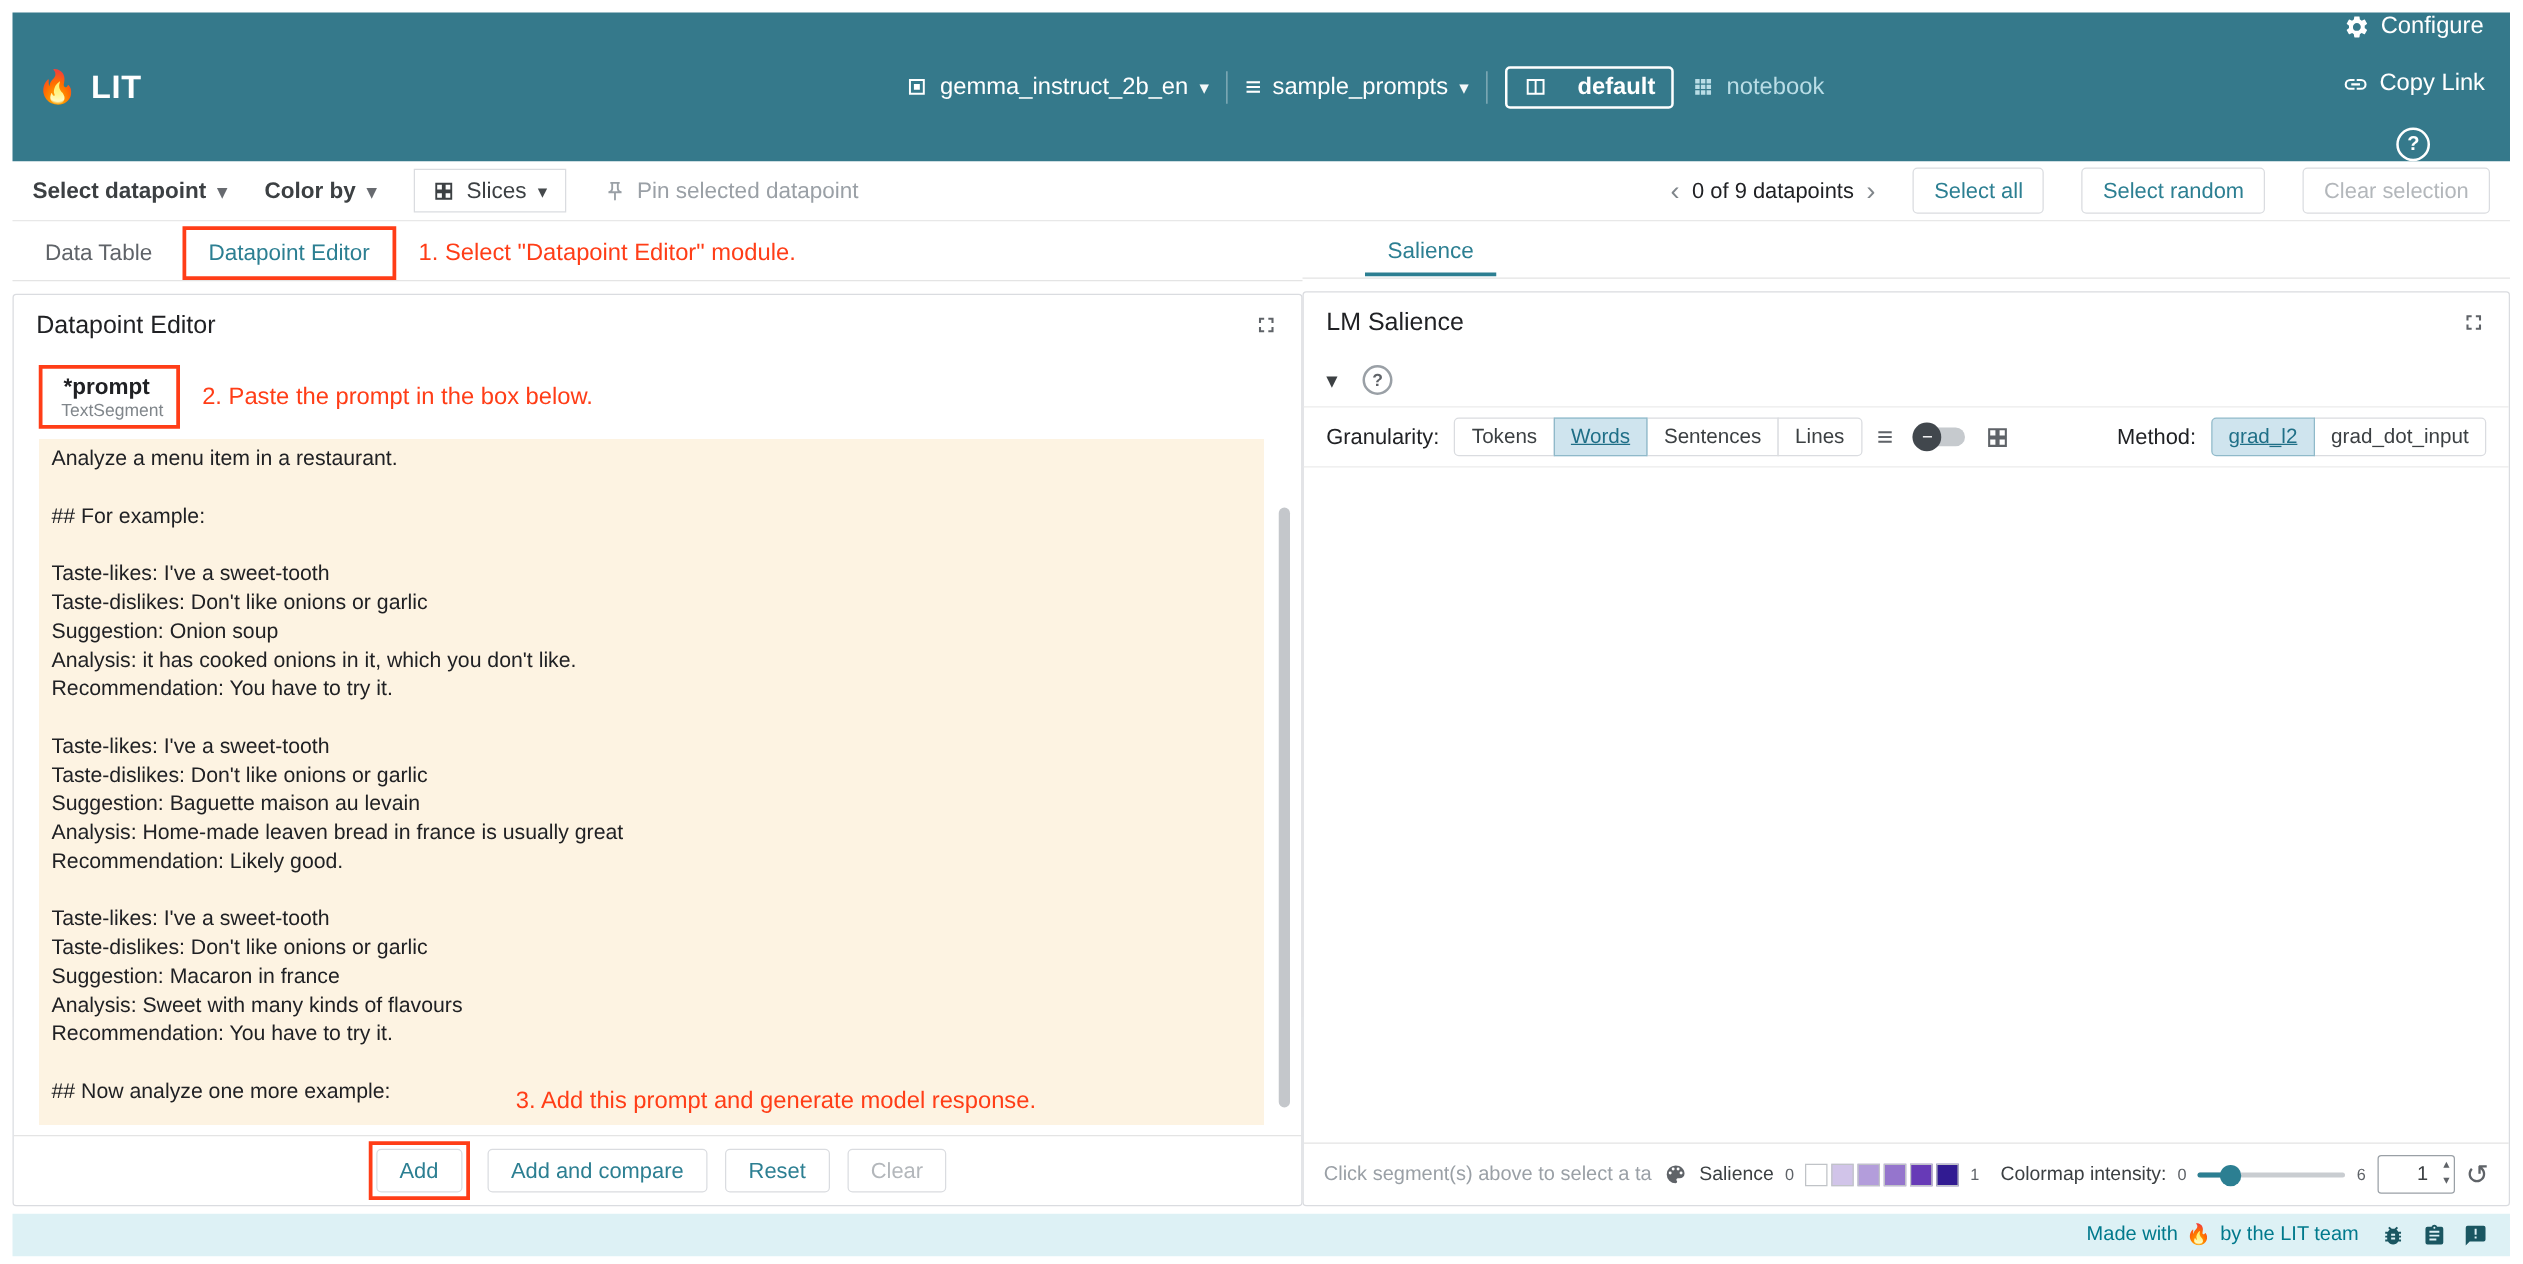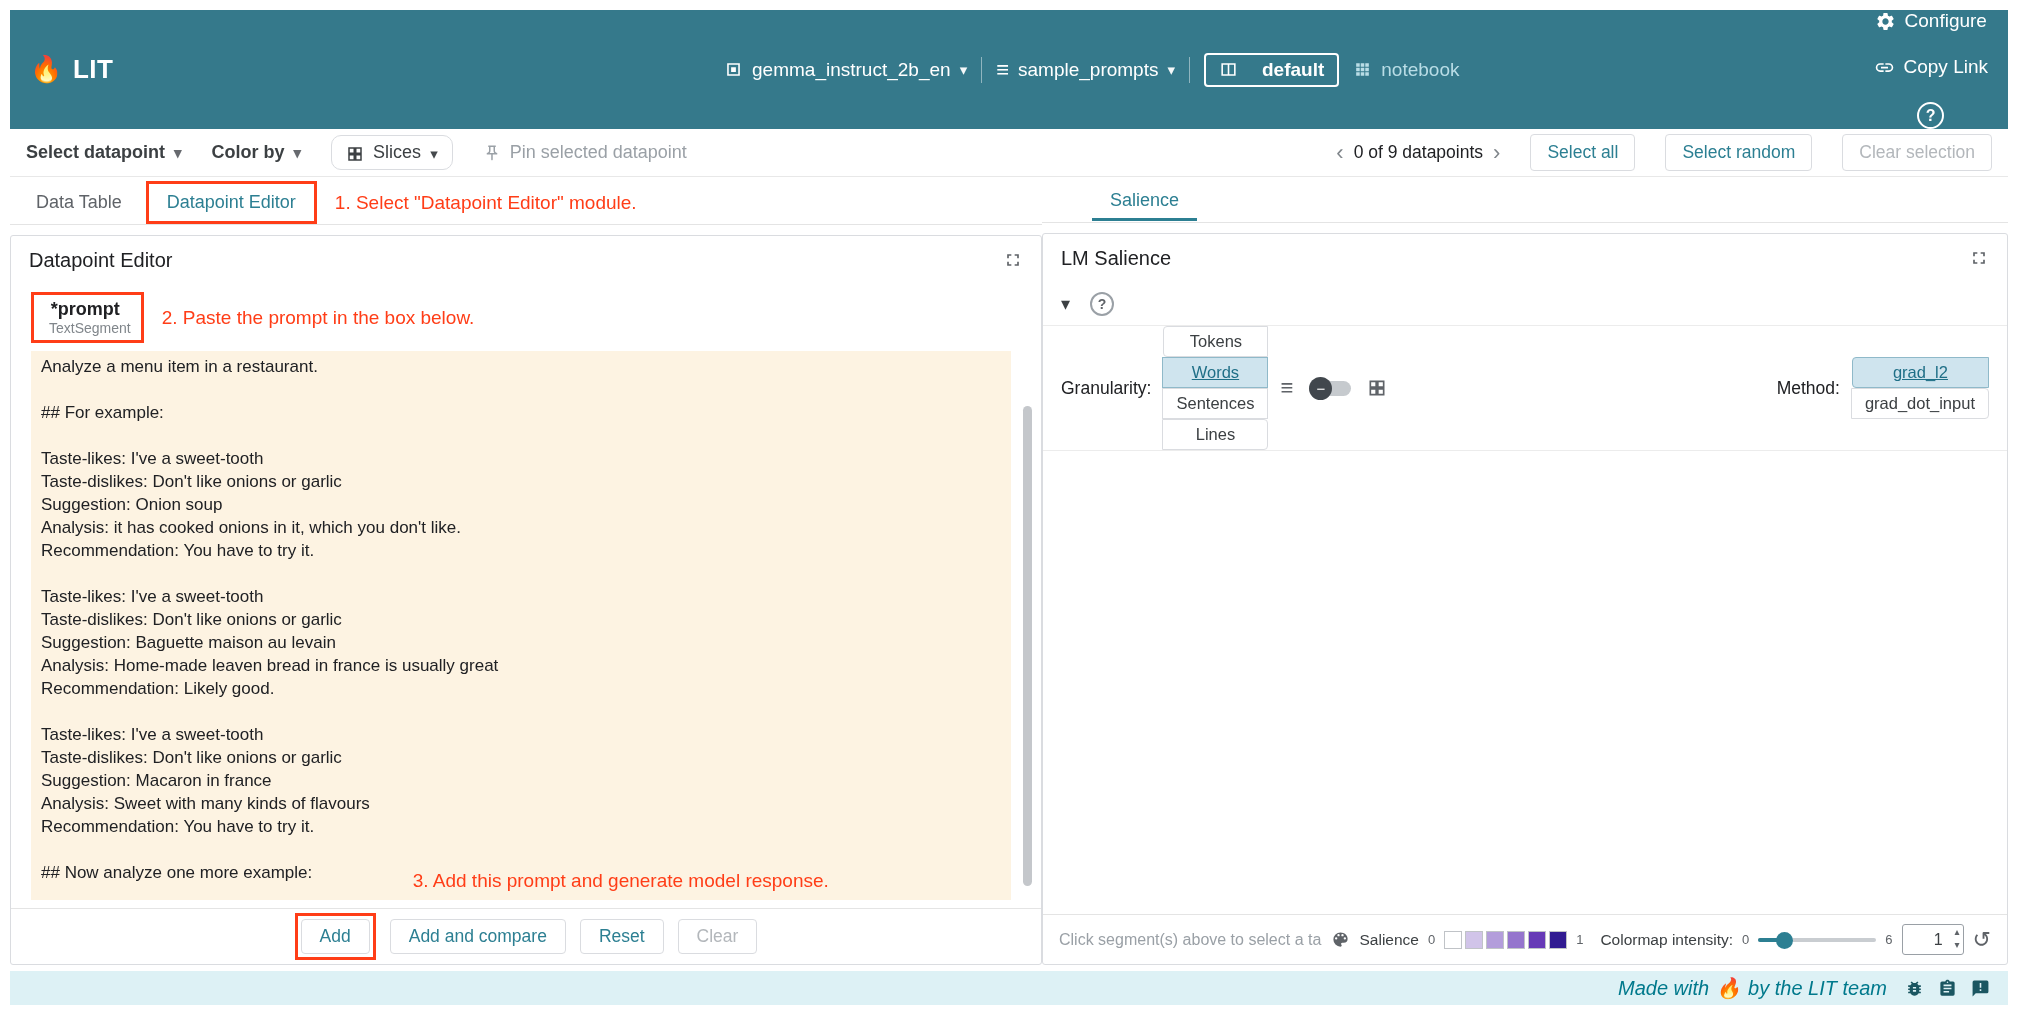--- a/index.html
+++ b/index.html
@@ -27,21 +27,21 @@
   .vdiv{width:1px;height:26px;background:rgba(255,255,255,.45);}
   .layout-default{display:flex;align-items:center;gap:24px;border:2px solid #fff;border-radius:4px;padding:4px 13px;font-size:19px;font-weight:bold;cursor:pointer;}
   .layout-notebook{display:flex;align-items:center;gap:9px;color:#b9dde6;font-size:19px;cursor:pointer;}
   .tb-right{display:flex;align-items:center;gap:24px;font-size:19px;flex-direction:column;}
   .help-circle{width:27px;height:27px;border:2px solid #fff;border-radius:50%;display:flex;align-items:center;justify-content:center;font-size:16px;font-weight:bold;cursor:pointer;}
 
   
   .toolbar{flex:0 0 48px;display:flex;align-items:center;gap:30px;padding:0 16px;border-bottom:1px solid #e8e8e8;}
   .tool-dd{display:flex;align-items:center;gap:9px;font-size:18px;color:#3c4043;cursor:pointer;font-weight:bold;}
   .tool-dd .tb-caret{color:var(--gray);}
-  .slices-btn{display:flex;align-items:flex-end;gap:9px;font-size:18px;color:#3c4043;border:1px solid var(--border);border-radius:10px;padding:6px 14px;background:#fff;cursor:pointer;}
+  .slices-btn{display:flex;align-items:center;gap:9px;font-size:18px;color:#3c4043;border:1px solid var(--border);border-radius:0;padding:6px 14px;background:#fff;cursor:pointer;}
   .pin-btn{display:flex;align-items:center;gap:9px;font-size:18px;color:var(--graylt);cursor:default;}
   .tool-spacer{flex:1;}
   .pagination{display:flex;align-items:center;gap:10px;font-size:17.5px;color:var(--text);}
   .chev{color:#80868b;font-size:22px;cursor:pointer;line-height:1;}
   .tbtn{border:1px solid var(--border);border-radius:4px;background:#fff;color:var(--accent);font-size:17.5px;font-weight:500;padding:7px 16px;cursor:pointer;font-family:inherit;}
   .tbtn.disabled{color:#b3b7bb;cursor:default;}
 
   
   .main{flex:1;display:flex;padding-top:4px;min-height:0;}
   .panel{display:flex;flex-direction:column;min-width:0;min-height:0;}
@@ -78,21 +78,21 @@
   .dp-btn{height:35px;padding:0 18px;font-size:17.5px;font-weight:500;color:var(--accent);background:#fff;border:1px solid var(--border);border-radius:4px;cursor:pointer;font-family:inherit;}
   .dp-btn.disabled{color:#b3b7bb;cursor:default;}
   .add-redbox{display:inline-flex;border:3px solid var(--annot);padding:3px;}
 
   
   .sal-row1{flex:0 0 44px;display:flex;align-items:center;gap:20px;padding:0 18px;border-bottom:1px solid #ececec;}
   .sal-caret{font-size:18px;color:#3c4043;cursor:pointer;}
   .help-gray{width:24px;height:24px;border:2px solid var(--graylt);border-radius:50%;display:flex;align-items:center;justify-content:center;font-size:14px;font-weight:bold;color:var(--gray);cursor:pointer;}
   .sal-row2{flex:0 0 48px;display:flex;align-items:center;gap:12px;padding:0 18px;border-bottom:1px solid #ececec;}
   .ctl-label{font-size:17.5px;color:var(--text);white-space:nowrap;}
-  .seg{display:flex;flex-direction:column;}
+  .seg{display:flex;}
   .seg-btn{border:1px solid var(--border);background:#fff;color:#3c4043;font-size:16.5px;font-family:inherit;padding:5px 13px;margin-left:-1px;cursor:pointer;white-space:nowrap;}
   .seg-btn:first-child{border-radius:4px 0 0 4px;margin-left:0;}
   .seg-btn:last-child{border-radius:0 4px 4px 0;}
   .seg-btn.sel{background:#cfe4ee;border-color:#8fb9c9;color:#1f6f87;position:relative;z-index:1;text-decoration:underline;}
   .icon-btn{display:flex;align-items:center;color:var(--gray);cursor:pointer;font-size:22px;line-height:1;}
   .toggle{width:42px;height:15px;background:#c6cace;border-radius:8px;position:relative;cursor:pointer;margin:0 4px;}
   .toggle .knob{position:absolute;left:0;top:-4px;width:23px;height:23px;border-radius:50%;background:#41474d;color:#fff;display:flex;align-items:center;justify-content:center;font-size:15px;}
   .sal-spacer{flex:1;}
   .sal-empty{flex:1;}
   .sal-footer{flex:0 0 50px;border-top:1px solid #e4e4e4;display:flex;align-items:center;gap:9px;padding:0 16px;font-size:15.5px;color:#3c4043;min-width:0;}
@@ -103,21 +103,21 @@
   .slider{width:118px;height:4px;background:#c9cdd1;border-radius:2px;position:relative;cursor:pointer;}
   .slider .fill{position:absolute;left:0;top:0;height:4px;width:22%;background:var(--accent);border-radius:2px;}
   .slider .sthumb{position:absolute;left:calc(22% - 8px);top:-6px;width:17px;height:17px;border-radius:50%;background:var(--accent);}
   .numbox{width:62px;height:31px;border:1px solid var(--graylt);border-radius:3px;display:flex;align-items:center;position:relative;padding:0 20px 0 8px;font-size:16px;justify-content:flex-end;background:#fff;}
   .spin{position:absolute;right:3px;top:2px;display:flex;flex-direction:column;line-height:1;}
   .spin span{font-size:10px;color:var(--gray);cursor:pointer;height:13px;}
   .refresh{font-size:22px;color:var(--gray);cursor:pointer;line-height:1;}
 
   
   .app-footer{flex:0 0 34px;margin-top:6px;background:var(--footerbg);display:flex;align-items:center;justify-content:flex-end;gap:18px;padding:0 18px;}
-  .footer-text{color:#00798c;font-size:20px;display:flex;gap:7px;align-items:center;font-style:italic;}
+  .footer-text{color:#00798c;font-size:16px;display:flex;gap:7px;align-items:center;}
   .footer-icons{display:flex;align-items:center;gap:14px;}
   .footer-icons svg{cursor:pointer;}
 </style>
 </head>
 <body>
 
 <div class="page">
 
   <header class="topbar">
     <div class="tb-left">

